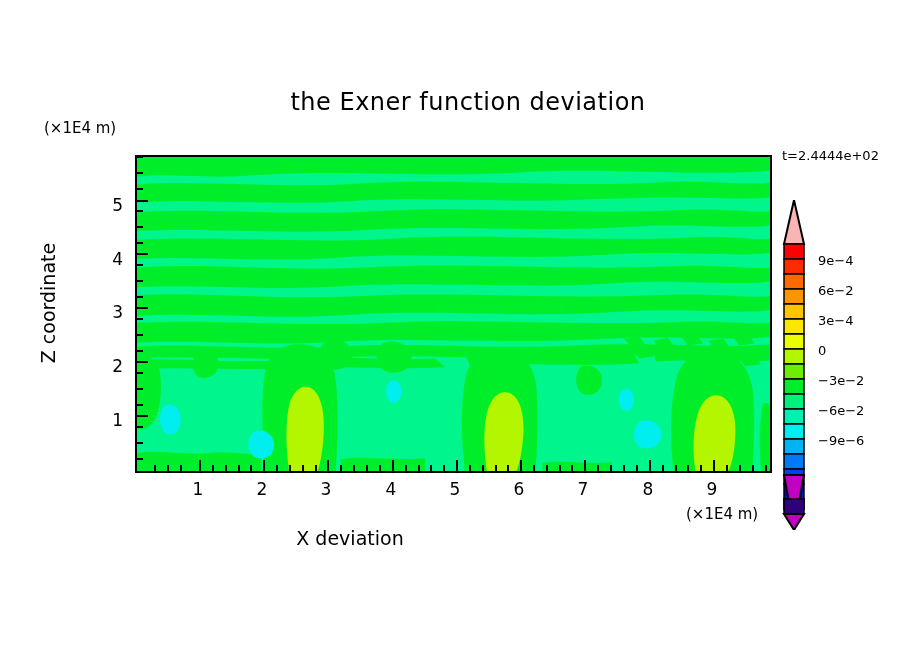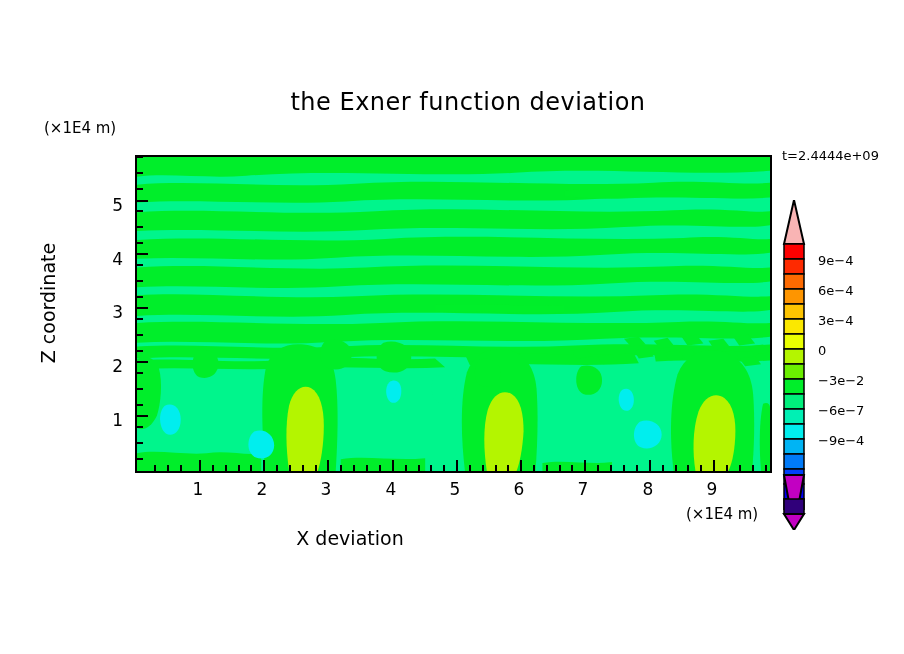--- a/index.html
+++ b/index.html
@@ -38,21 +38,21 @@
   .cbar{position:absolute;left:782px;top:200px;width:24px;height:310px;}
   .cbar svg{display:block;}
   .cbl{position:absolute;font-size:13px;white-space:nowrap;left:818px;}
 </style>
 </head>
 <body>
 
 <div class="title">the Exner function deviation</div>
 <div class="unit-top">(×1E4 m)</div>
 <div class="unit-bottom">(×1E4 m)</div>
-<div class="tstamp">t=2.4444e+09</div>
+<div class="tstamp">t=2.4444e+02</div>
 
 <div class="plot">
   <div class="field">
     <svg viewBox="0 0 637 318" preserveAspectRatio="none">
       <defs>
         <clipPath id="cp">
             <rect x="0" y="0" width="637" height="318"></rect>
           </clipPath>
       </defs>
       <g clip-path="url(#cp)">
@@ -267,18 +267,18 @@
   <svg width="24" height="330" viewBox="0 0 24 330">
     <g stroke="#000" stroke-width="1.5">
       <rect x="2" y="299" width="20" height="15" fill="#30007a"></rect>
       <rect x="2" y="314" width="20" height="0" fill="#6a00a0"></rect>
     </g>
     <polygon points="12,330 22,314 2,314" fill="#c200c2" stroke="#000" stroke-width="2"></polygon>
   </svg>
 </div>
 
 <div class="cbl" style="top:253px">9e−4</div>
-<div class="cbl" style="top:283px">6e−4</div>
+<div class="cbl" style="top:283px">6e−2</div>
 <div class="cbl" style="top:313px">3e−4</div>
 <div class="cbl" style="top:343px">0</div>
 <div class="cbl" style="top:373px">−3e−2</div>
-<div class="cbl" style="top:403px">−6e−7</div>
-<div class="cbl" style="top:433px">−9e−4</div>
+<div class="cbl" style="top:403px">−6e−2</div>
+<div class="cbl" style="top:433px">−9e−6</div>
 
 </body></html>

